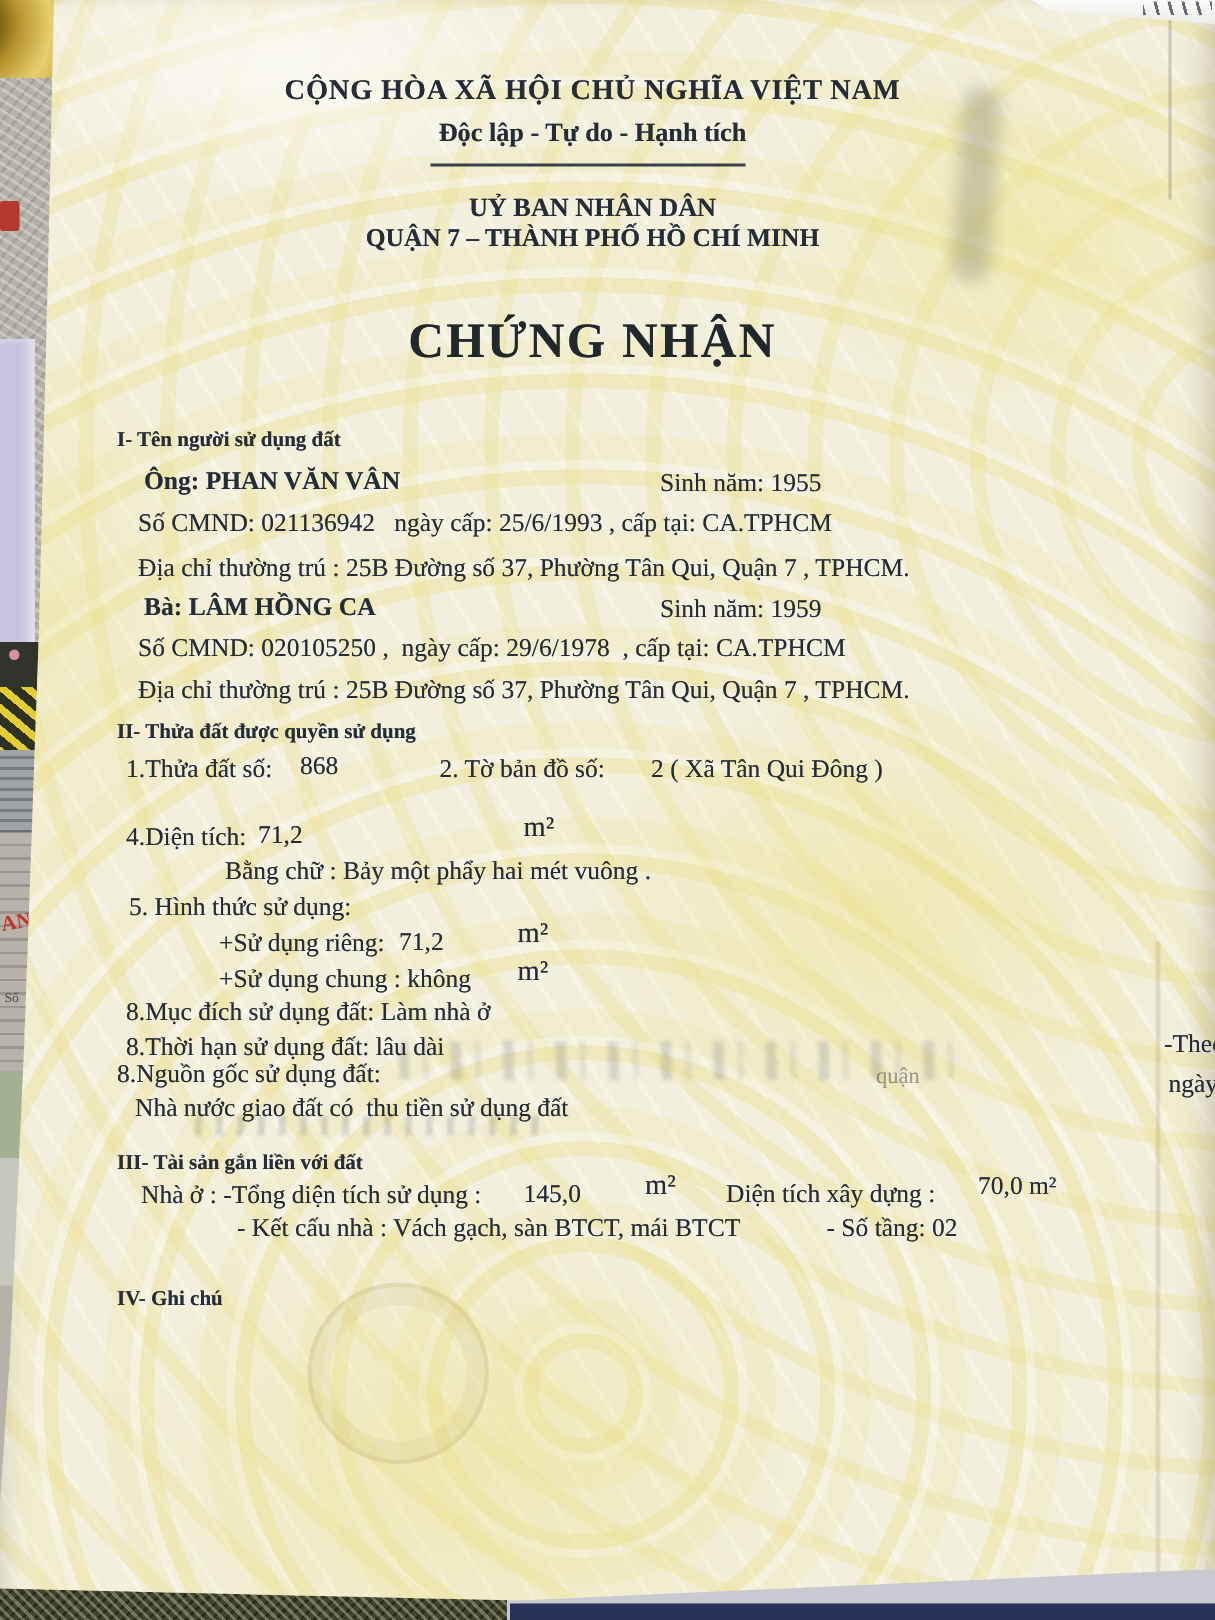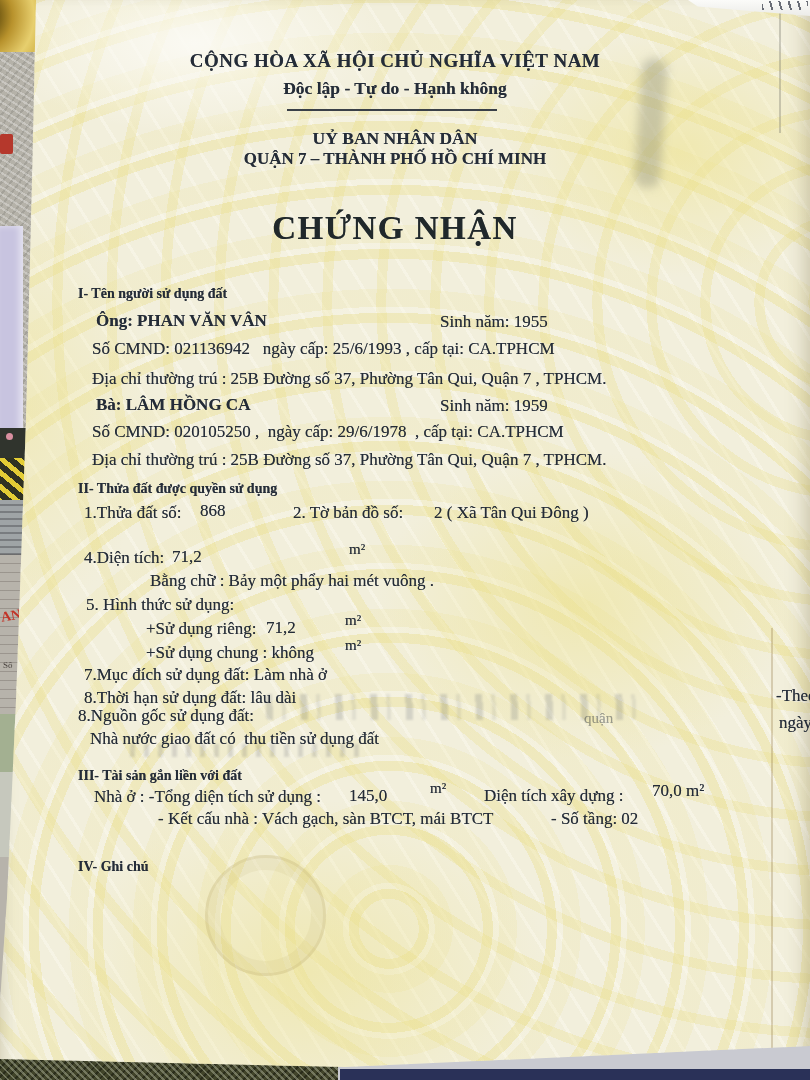--- a/index.html
+++ b/index.html
@@ -74,21 +74,21 @@
   .sliver-marks{position:absolute;left:762px;top:1px;width:46px;height:9px;opacity:.8;
     background:repeating-linear-gradient(75deg, rgba(40,45,60,.85) 0 2px, transparent 2px 9px);filter:blur(.4px);}
 
   
   .line{position:absolute;white-space:pre;font-size:17px;color:var(--ink,#242c38);
         text-shadow:0 0 .4px rgba(30,35,50,.55);}
   .b{font-weight:bold;}
   .center{left:2px;width:786px;text-align:center;}
   .heading{font-weight:bold;font-size:14px;}
   .cert-title{font-size:33px;font-weight:bold;letter-spacing:1.5px;color:var(--title-ink,#20282b);}
-  .unit{font-size:15px;}
+  .unit{font-size:19px;}
   .faded{opacity:.42;filter:blur(.4px);}
   .rule{position:absolute;left:287px;top:109px;width:210px;height:2px;background:#3a4048;}
 </style>
 </head>
 <body>
 
 <div id="stage">
 
   <div class="scrap gold-disc"></div>
   <div class="scrap fabric"></div>
@@ -109,21 +109,21 @@
 
   <div class="paper">
     <div class="smudge"></div>
     <div class="crease-v"></div>
     <div class="crease-t"></div>
     <div class="stamp-ghost"></div>
     <div class="scribble-ghost"></div>
     <div class="seal-ghost"></div>
 
     <div class="line center b" style="top:50px;font-size:19px;letter-spacing:.5px;">CỘNG HÒA XÃ HỘI CHỦ NGHĨA VIỆT NAM</div>
-    <div class="line center b" style="top:78px;font-size:17.5px;">Độc lập - Tự do - Hạnh không</div>
+    <div class="line center b" style="top:78px;font-size:17.5px;">Độc lập - Tự do - Hạnh tích</div>
     <div class="rule"></div>
     <div class="line center b" style="top:128px;font-size:17.5px;">UỶ BAN NHÂN DÂN</div>
     <div class="line center b" style="top:149px;font-size:17px;">QUẬN 7 – THÀNH PHỐ HỒ CHÍ MINH</div>
 
     <div class="line center cert-title" style="top:210px;">CHỨNG NHẬN</div>
 
     <div class="line heading" style="left:78px;top:286px;">I- Tên người sử dụng đất</div>
     <div class="line b" style="left:96px;top:311px;">Ông: PHAN VĂN VÂN</div>
     <div class="line" style="left:440px;top:312px;">Sinh năm: 1955</div>
     <div class="line" style="left:92px;top:339px;">Số CMND: 021136942   ngày cấp: 25/6/1993 , cấp tại: CA.TPHCM</div>
@@ -145,21 +145,21 @@
     <div class="line unit" style="left:349px;top:541px;">m²</div>
     <div class="line" style="left:150px;top:571px;">Bằng chữ : Bảy một phẩy hai mét vuông .</div>
 
     <div class="line" style="left:86px;top:595px;">5. Hình thức sử dụng:</div>
     <div class="line" style="left:146px;top:619px;">+Sử dụng riêng:</div>
     <div class="line" style="left:266px;top:618px;">71,2</div>
     <div class="line unit" style="left:345px;top:612px;">m²</div>
     <div class="line" style="left:146px;top:643px;">+Sử dụng chung : không</div>
     <div class="line unit" style="left:345px;top:637px;">m²</div>
 
-    <div class="line" style="left:84px;top:665px;">7.Mục đích sử dụng đất: Làm nhà ở</div>
+    <div class="line" style="left:84px;top:665px;">8.Mục đích sử dụng đất: Làm nhà ở</div>
     <div class="line" style="left:84px;top:688px;">8.Thời hạn sử dụng đất: lâu dài</div>
     <div class="line" style="left:78px;top:706px;">8.Nguồn gốc sử dụng đất:</div>
     <div class="line" style="left:90px;top:729px;">Nhà nước giao đất có  thu tiền sử dụng đất</div>
     <div class="line" style="left:776px;top:686px;">-Theo</div>
     <div class="line" style="left:779px;top:713px;">ngày</div>
     <div class="line faded" style="left:584px;top:710px;font-size:15px;">quận</div>
 
     <div class="line" style="left:94px;top:787px;">Nhà ở : -Tổng diện tích sử dụng :</div>
     <div class="line heading" style="left:78px;top:768px;">III- Tài sản gắn liền với đất</div>
     <div class="line" style="left:349px;top:786px;">145,0</div>

